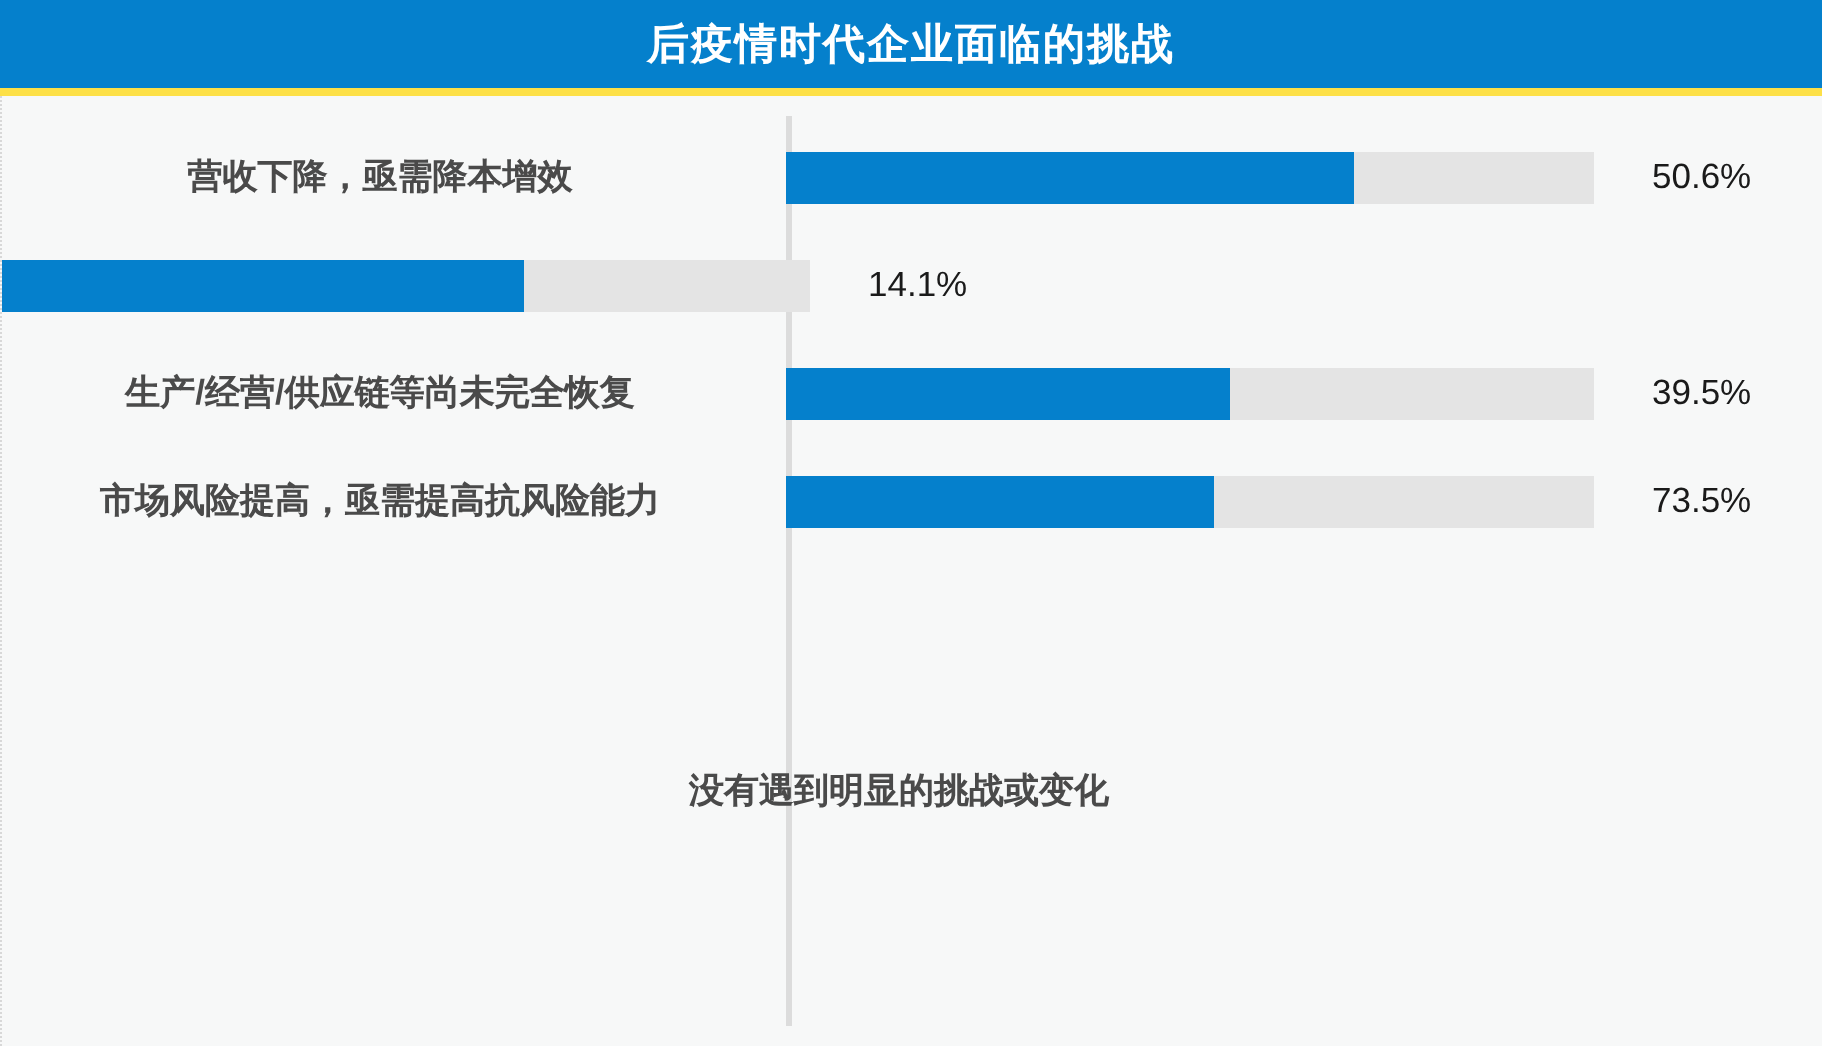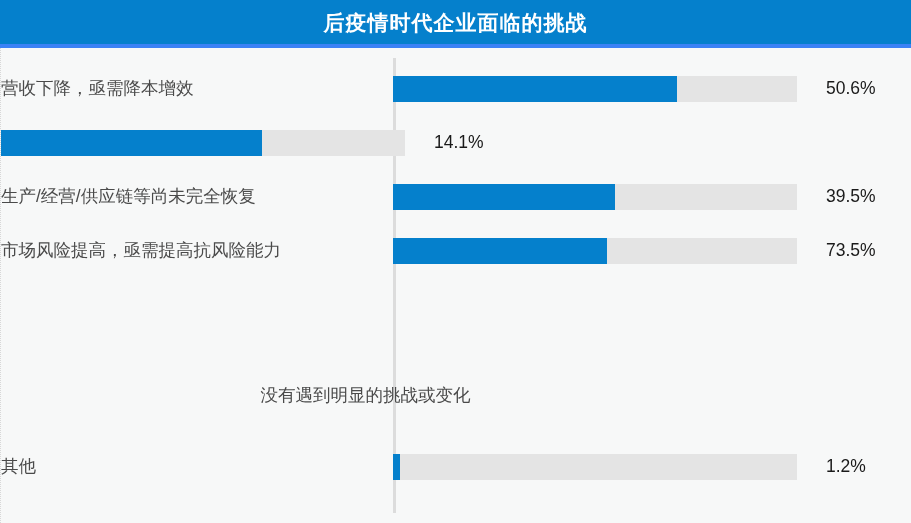--- a/index.html
+++ b/index.html
@@ -12,21 +12,21 @@
     background: #ffffff;
     font-family: "Liberation Sans", "DejaVu Sans", sans-serif;
     overflow: hidden;
   }
 
   .chart-card {
     position: relative;
     width: 911px;
     height: 523px;
     box-sizing: border-box;
-    background: #3b82f6;
+    background: #fde047;
   }
 
   
   .title-bar {
     position: absolute;
     left: 0;
     top: 0;
     width: 911px;
     height: 44px;
     background: #0580cc;
@@ -68,27 +68,28 @@
     left: 0;
     width: 911px;
     height: 54px;
     display: flex;
     align-items: center;
   }
 
   .row-label {
     width: 392px;
     flex: 0 0 392px;
-    text-align: left;
+    text-align: center;
     padding-right: 14px;
     box-sizing: border-box;
     font-size: 17.5px;
     color: #4a4a4a;
     white-space: nowrap;
     line-height: 1.1;
+    font-weight: bold;
   }
 
   .track-wrap {
     position: relative;
     width: 404px;
     flex: 0 0 404px;
     height: 26px;
   }
 
   .track {
@@ -171,24 +172,16 @@
           <div class="row-value">73.5%</div>
         </div>
         <div class="bar-row" style="top: 338px; flex-direction: column;">
           <div class="row-label">没有遇到明显的挑战或变化</div>
           <div class="track-wrap">
             <div class="track"></div>
             <div class="bar-fill" style="width: 40.9611px;"></div>
           </div>
           <div class="row-value">7.3%</div>
         </div>
-        <div class="bar-row" style="top: 392px;">
-          <div class="row-label">其他</div>
-          <div class="track-wrap">
-            <div class="track"></div>
-            <div class="bar-fill" style="width: 7px;"></div>
-          </div>
-          <div class="row-value">1.2%</div>
-        </div>
       </div>
   </div>
 
 </div>
 
 </body></html>

